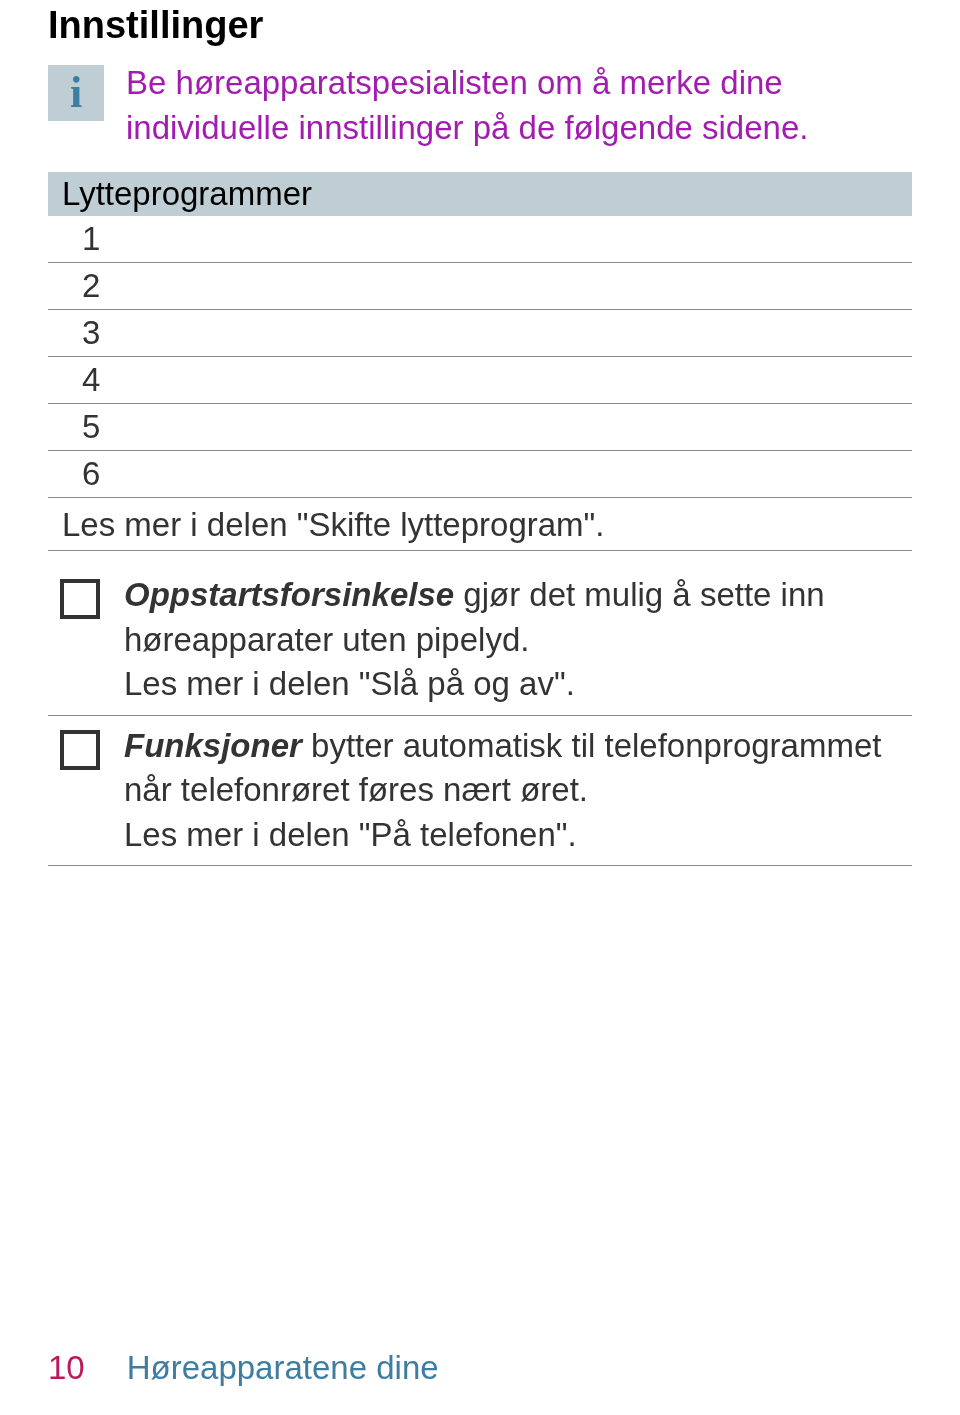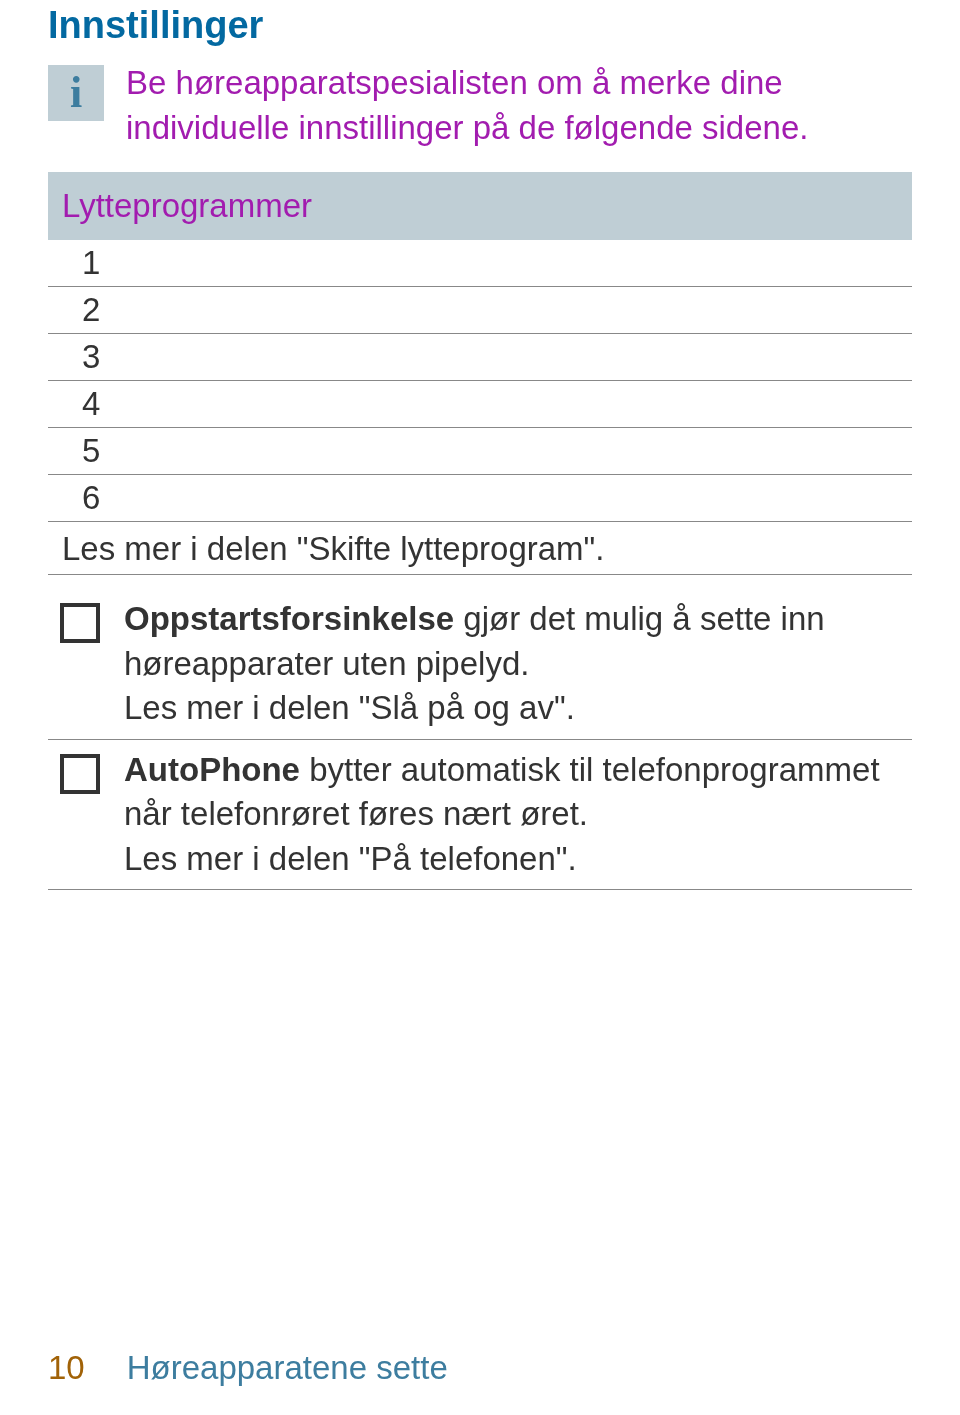--- a/index.html
+++ b/index.html
@@ -10,21 +10,21 @@
     color: #333333;
     position: relative;
   }
   .page {
     padding: 0 48px;
     width: 100%;
     height: 100%;
     position: relative;
   }
   .title {
-    color: #0369a1;
+    color: #000000;
     font-size: 38px;
     font-weight: bold;
     padding-top: 4px;
     padding-bottom: 14px;
   }
   .info-row {
     display: flex;
     align-items: flex-start;
     gap: 22px;
     padding: 0 0 22px 0;
@@ -48,22 +48,22 @@
     position: relative;
   }
   .info-text {
     font-size: 33px;
     line-height: 1.35;
     color: #a21caf;
   }
   .section-header {
     background: #bfced5;
     font-size: 33px;
-    padding: 15px 14px;
-    color: #a21caf;
+    padding: 3px 14px;
+    color: #000000;
   }
   .numbered-list {
     margin: 0 0 2px 0;
   }
   .numbered-row {
     border-bottom: 1px solid #888;
     font-size: 33px;
     padding: 4px 0 4px 34px;
     color: #333;
   }
@@ -90,32 +90,32 @@
     flex-shrink: 0;
     margin-top: 6px;
     margin-left: 10px;
   }
   .func-text {
     font-size: 33px;
     line-height: 1.35;
     color: #333;
     padding-right: 8px;
   }
-  .func-text b { font-weight: bold; }
+  .func-text b { font-weight: bold; font-style: italic; }
   .footer {
     position: absolute;
     bottom: 28px;
     left: 48px;
     display: flex;
     align-items: baseline;
     gap: 42px;
   }
   .page-num {
     font-size: 33px;
-    color: #a16207;
+    color: #be185d;
   }
   .footer-title {
     font-size: 33px;
     color: #3d7d9f;
   }
   .spacer-14 { height: 14px; }
 </style>
 </head>
 <body>
 
@@ -149,24 +149,24 @@
       <div class="func-text">
         <b>Oppstartsforsinkelse</b><span> gjør det mulig å sette inn høreapparater uten pipelyd.</span><br>
         <span>Les mer i delen "Slå på og av".</span>
       </div>
     </div>
 
 
     <div class="func-item">
       <div class="checkbox"></div>
       <div class="func-text">
-        <b>AutoPhone</b><span> bytter automatisk til telefonprogrammet når telefonrøret føres nært øret.</span><br>
+        <b>Funksjoner</b><span> bytter automatisk til telefonprogrammet når telefonrøret føres nært øret.</span><br>
         <span>Les mer i delen "På telefonen".</span>
       </div>
     </div>
 
   </div>
 
   <div class="footer">
     <span class="page-num">10</span>
-    <span class="footer-title">Høreapparatene sette</span>
+    <span class="footer-title">Høreapparatene dine</span>
   </div>
 </div>
 
 </body></html>

